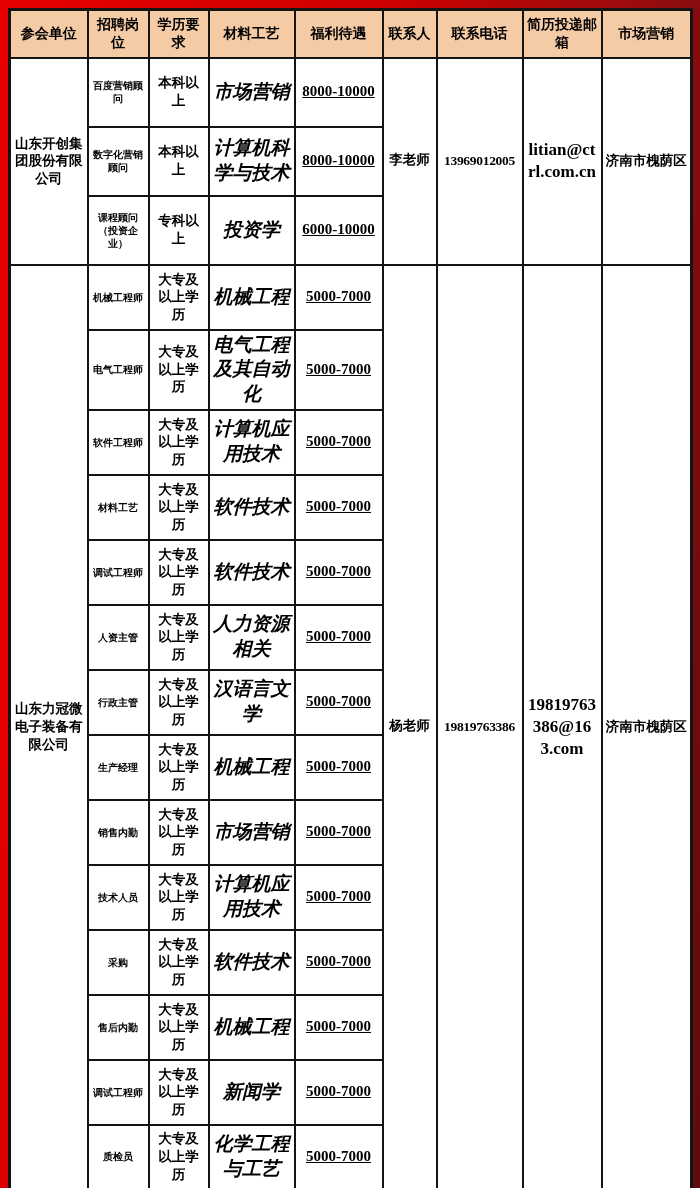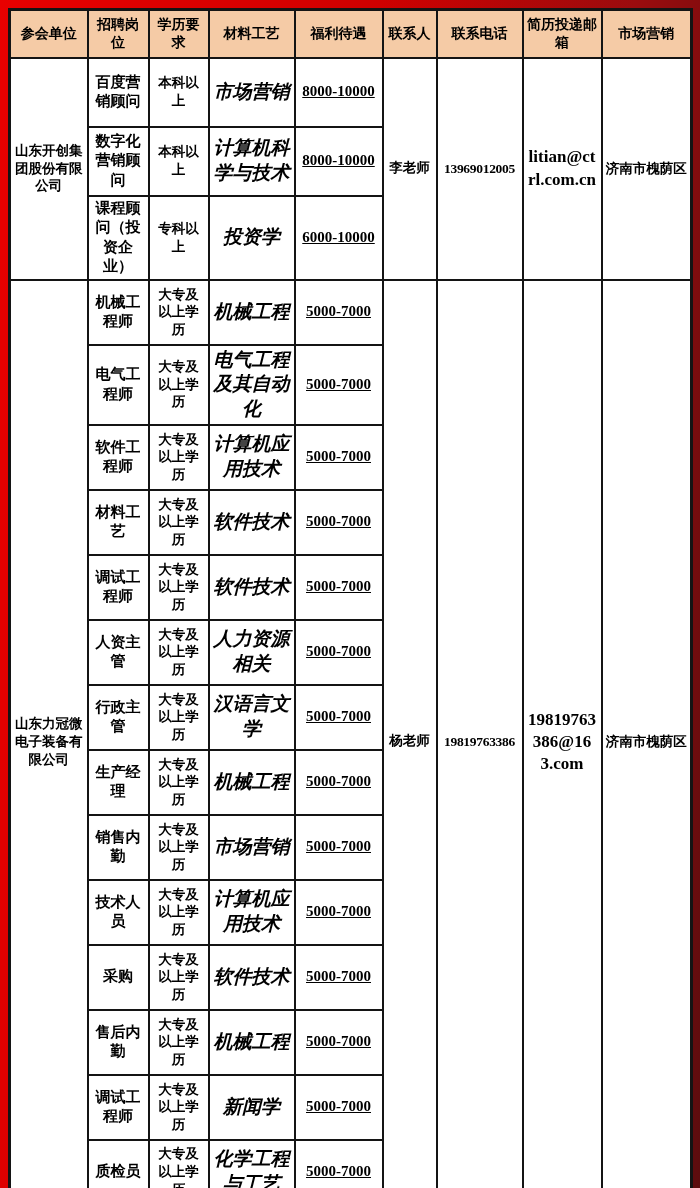--- a/index.html
+++ b/index.html
@@ -63,21 +63,21 @@
     overflow: hidden;
   }
   thead tr { height: 48px; }
   thead th {
     background: var(--header_bg, #f5cba6);
     font-size: 14px;
   }
   tr.company-0 { height: 69px; }
   tr.company-1 { height: 65px; }
   td.cell-company   { font-size: 13.5px; }
-  td.cell-title     { font-size: 15px; }
+  td.cell-title     { font-size: 10px; }
   td.cell-education { font-size: 13.5px; margin-top: 9px; }
   td.cell-major     { font-size: 19px; font-style: italic; }
   td.cell-salary    { font-size: 15px; font-family: "Liberation Serif","DejaVu Serif",serif; text-decoration: underline; }
   td.cell-contact   { font-size: 13.5px; font-family: Liberation Mono, monospace; }
   td.cell-phone     { font-size: 13.5px; letter-spacing: -0.3px; }
   td.cell-email     { font-size: 17px; word-break: break-all; }
   td.cell-address   { font-size: 13.5px; margin-top: 36px; }
 </style>
 </head>
 <body>

